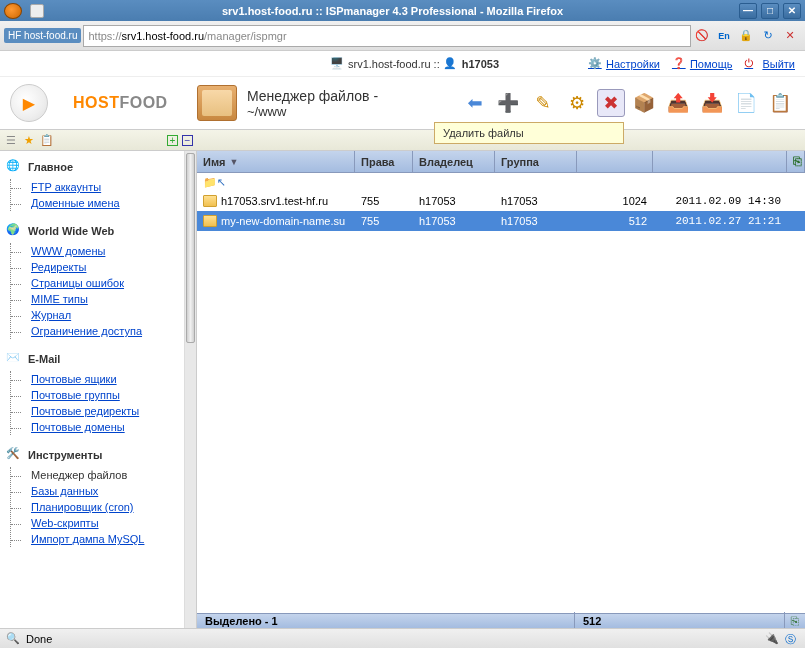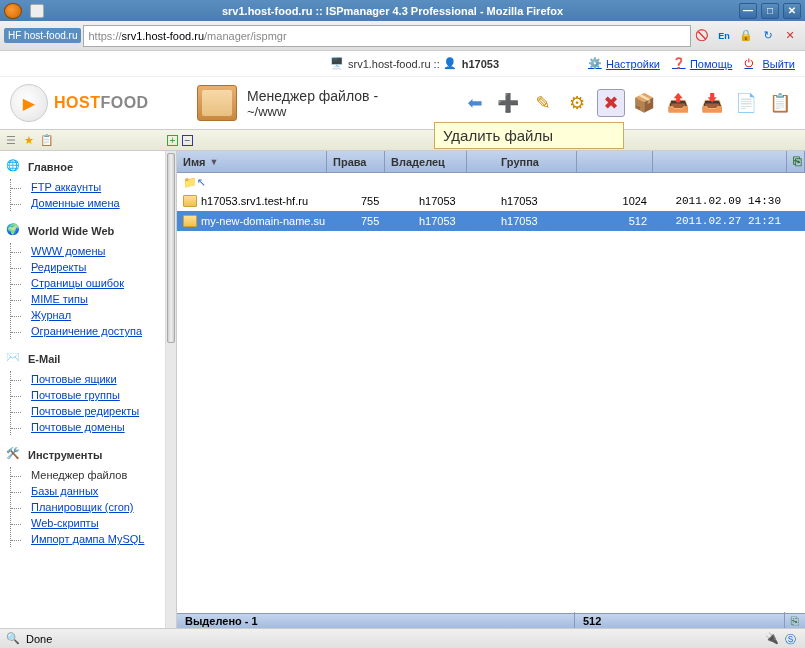--- a/index.html
+++ b/index.html
@@ -25,31 +25,31 @@
 .userbar { height: 26px; background: #fff; display: flex; align-items: center; justify-content: flex-end; padding: 0 10px; border-bottom: 1px solid #eee; gap: 12px; }
 .userbar .srv-label { color: #333; margin-right: auto; margin-left: 320px; display: flex; align-items: center; gap: 4px; }
 .userbar .link { color: #0044cc; text-decoration: underline; cursor: pointer; display: flex; align-items: center; gap: 4px; }
 .mini-icon { width: 14px; height: 14px; display: inline-block; }
 
 
 .app-header { height: 52px; display: flex; align-items: center; background: #fff; }
 .logo-area { width: 197px; display: flex; align-items: center; padding-left: 10px; }
 .logo-circ { width: 38px; height: 38px; border-radius: 50%; background: radial-gradient(circle at 40% 40%, #fff, #eee 60%, #ddd); border: 1px solid #ccc; display: flex; align-items: center; justify-content: center; margin-right: 6px; }
 .logo-circ::after { content: "▶"; color: #ff8800; font-size: 16px; }
-.logo-h { color: #ff8800; font-weight: bold; font-size: 16px; letter-spacing: 0.5px; }
+.logo-h { color: #ff8800; font-weight: bold; font-size: 16px; letter-spacing: 0.5px; margin-left: 19px; }
 .logo-f { color: #888; font-weight: bold; font-size: 16px; letter-spacing: 0.5px; }
 .fm-pane { flex: 1; display: flex; align-items: center; }
 .fm-icon { width: 40px; height: 36px; background: linear-gradient(#e8b070, #c88840); border-radius: 3px; margin-right: 10px; position: relative; border: 1px solid #b07030; }
 .fm-icon::before { content: ""; position: absolute; left: 4px; top: 4px; right: 4px; bottom: 4px; background: linear-gradient(#f8d8a8, #e8c080); border-radius: 2px; }
 .fm-title { font-size: 14px; color: #333; }
 .fm-path { font-size: 13px; color: #333; }
 .tools { display: flex; gap: 6px; margin-left: auto; margin-right: 10px; position: relative; }
 .tool-btn { width: 28px; height: 28px; border: 1px solid transparent; border-radius: 3px; display: flex; align-items: center; justify-content: center; cursor: pointer; font-size: 18px; position: relative; }
 .tool-btn.active { border-color: #99b; background: #e8e8f8; }
-.tooltip { position: absolute; top: 32px; right: 0; background: #ffffd8; border: 1px solid #ccaa66; padding: 4px 8px; font-size: 15px; color: #333; white-space: nowrap; z-index: 100; width: 190px; text-align: left; }
+.tooltip { position: absolute; top: 32px; right: 0; background: #ffffd8; border: 1px solid #ccaa66; padding: 4px 8px; font-size: 11px; color: #333; white-space: nowrap; z-index: 100; width: 190px; text-align: left; }
 
 
 .sub-bar { height: 22px; background: linear-gradient(#f4f4e8, #e8e8d8); border-top: 1px solid #ccc; border-bottom: 1px solid #ccc; display: flex; align-items: center; }
 .sub-bar-left { width: 197px; display: flex; align-items: center; padding: 0 4px; gap: 4px; }
 .sub-bar-left .spacer { flex: 1; }
 .sb-icon { width: 14px; height: 14px; cursor: pointer; display: inline-flex; align-items: center; justify-content: center; }
 
 
 .main { flex: 1; display: flex; overflow: hidden; }
 .sidebar { width: 185px; background: #fff; overflow-y: auto; border-right: 1px solid #ddd; }
@@ -66,21 +66,21 @@
 .side-item a { color: #0044cc; text-decoration: underline; cursor: pointer; }
 .side-item.active a { color: #333; text-decoration: none; }
 
 
 .thead { display: flex; height: 22px; background: linear-gradient(#c4d4ec, #a4bce0); border-bottom: 1px solid #8899bb; }
 .th { padding: 3px 6px; border-right: 1px solid #8899bb; color: #333; font-weight: bold; display: flex; align-items: center; gap: 4px; }
 .th .sort { color: #556; font-size: 9px; }
 .col-name { flex: 1; min-width: 150px; }
 .col-perm { width: 58px; }
 .col-owner { width: 82px; }
-.col-group { width: 82px; margin-left: 28px; }
+.col-group { width: 82px; }
 .col-size { width: 76px; text-align: right; justify-content: flex-end; }
 .col-date { width: 134px; text-align: right; justify-content: flex-end; }
 .col-edge { width: 18px; }
 
 
 .up-row { height: 18px; display: flex; align-items: center; padding-left: 6px; background: #fff; }
 .up-row .folder-up { color: #3070c0; cursor: pointer; }
 
 
 .rows { flex: 1; background: #fff; }

